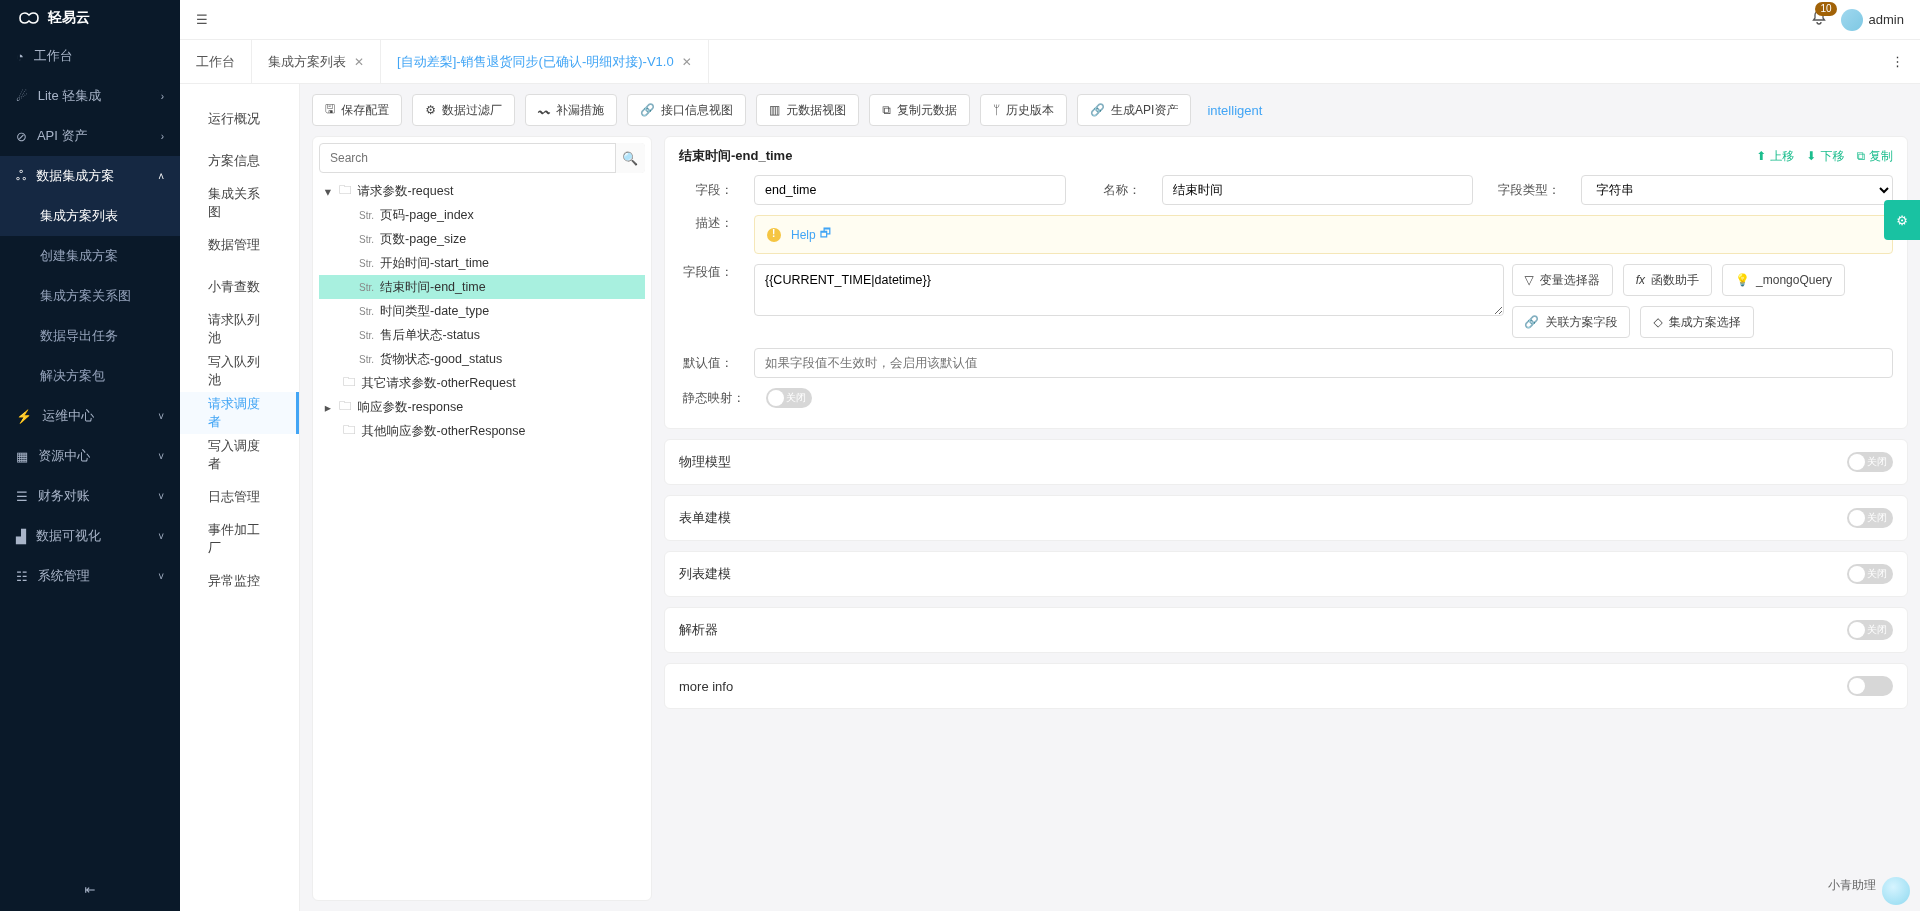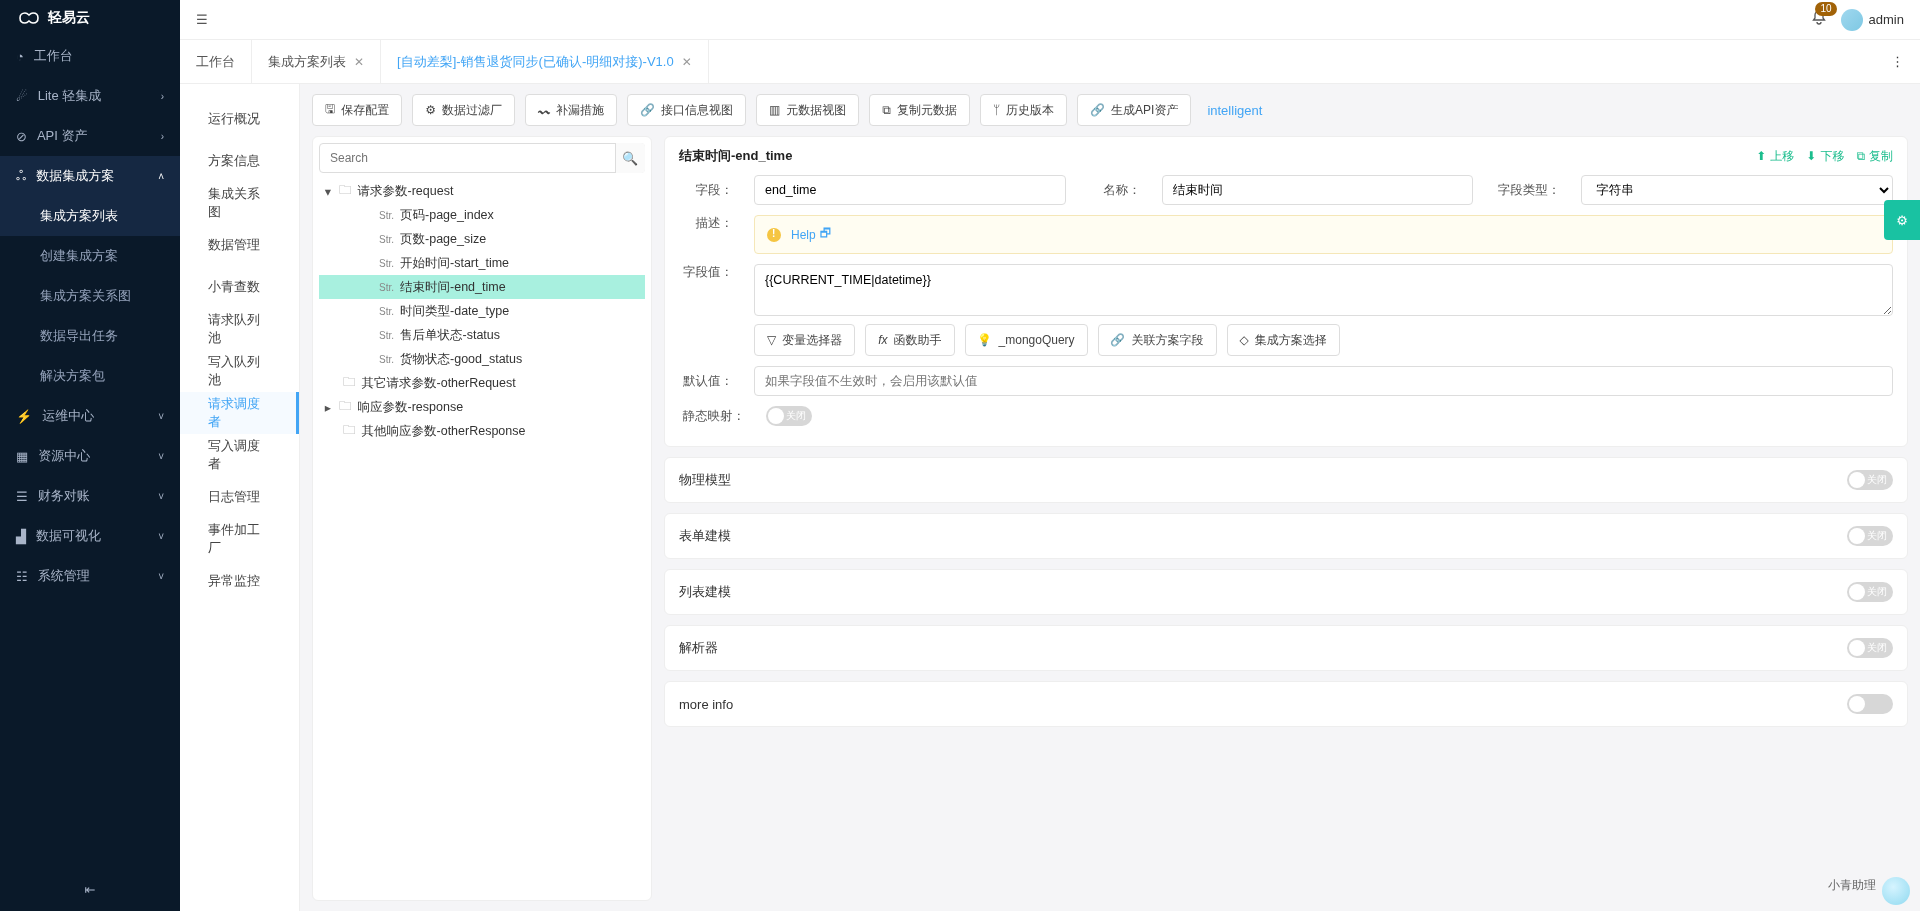--- a/index.html
+++ b/index.html
@@ -37,21 +37,21 @@
 .linkish{color:#42a5f5;font-size:13px;cursor:pointer;padding:0 6px;}
 .splitpane{flex:1;display:flex;gap:12px;min-height:0;}
 .treecol{width:340px;background:#fff;border:1px solid #eee;border-radius:6px;padding:6px;display:flex;flex-direction:column;}
 .searchwrap{position:relative;margin-bottom:6px;}
 .searchwrap input{width:100%;height:30px;border:1px solid #ddd;border-radius:4px;padding:0 30px 0 10px;font-size:12px;outline:none;}
 .searchwrap .sicon{position:absolute;right:0;top:0;width:30px;height:30px;display:flex;align-items:center;justify-content:center;border-left:1px solid #ddd;color:#888;background:#fafafa;border-radius:0 4px 4px 0;}
 .tree{flex:1;overflow:auto;}
 .tnode{display:flex;align-items:center;height:24px;padding:0 6px;cursor:pointer;font-size:12.5px;color:#333;gap:6px;white-space:nowrap;}
 .tnode .tog{width:10px;display:inline-block;text-align:center;color:#555;}
 .tnode.selected{background:#a8f0df;}
-.typetag{color:#888;font-size:10px;margin-left:20px;}
+.typetag{color:#888;font-size:10px;}
 .folder{color:#999;}
 .formcol{flex:1;background:transparent;display:flex;flex-direction:column;gap:10px;min-width:0;}
 .panel{background:#fff;border:1px solid #eee;border-radius:6px;padding:10px 14px;}
 .panelhead{display:flex;align-items:center;gap:12px;margin-bottom:8px;}
 .panelhead .ttl{font-weight:600;color:#222;}
 .panelhead .acts{margin-left:auto;display:flex;gap:12px;}
 .actlink{color:#1bbd8d;font-size:12px;cursor:pointer;display:flex;align-items:center;gap:4px;}
 .actlink.down{color:#1bbd8d;}
 .actlink.copy{color:#1bbd8d;}
 .row{display:flex;align-items:center;gap:21px;margin:10px 0;}
@@ -310,21 +310,21 @@
                   <span class="dot"></span>
                   <a href="#">
                       <span>Help</span>
                       <span>🗗</span>
                     </a>
                 </div>
               </div>
 
               <div class="row" style="align-items:flex-start;">
                 <label>字段值：</label>
-                <div style="flex:1;display:flex;flex-direction:column;gap:8px;">
+                <div style="flex:1;display:flex;flex-direction:row;gap:8px;">
                   <textarea class="big" style="">{{CURRENT_TIME|datetime}}</textarea>
                   <div class="minibtns">
                     <div class="btn">
                         <span>▽</span>
                         <span>变量选择器</span>
                       </div>
                     <div class="btn">
                         <span><i>fx</i></span>
                         <span>函数助手</span>
                       </div>

